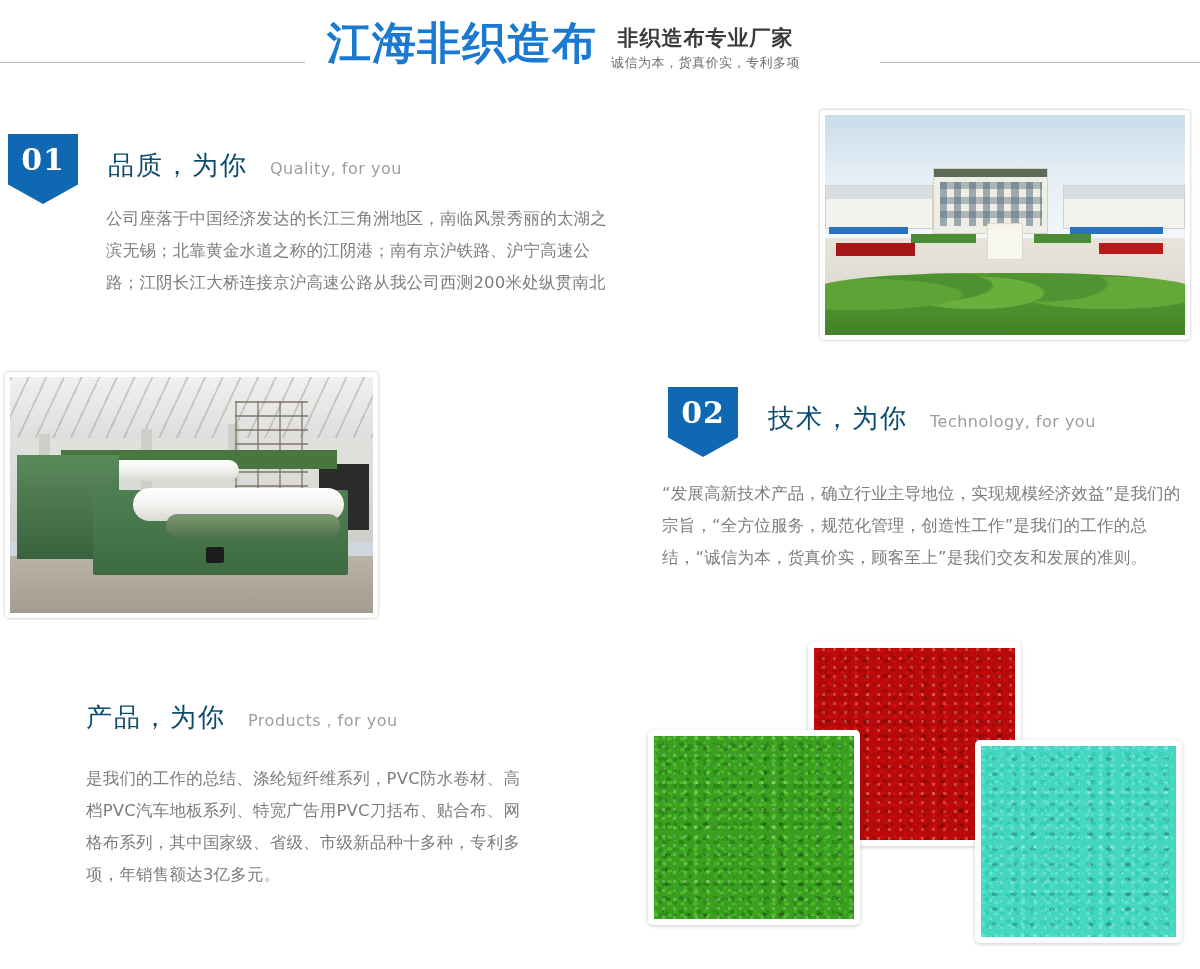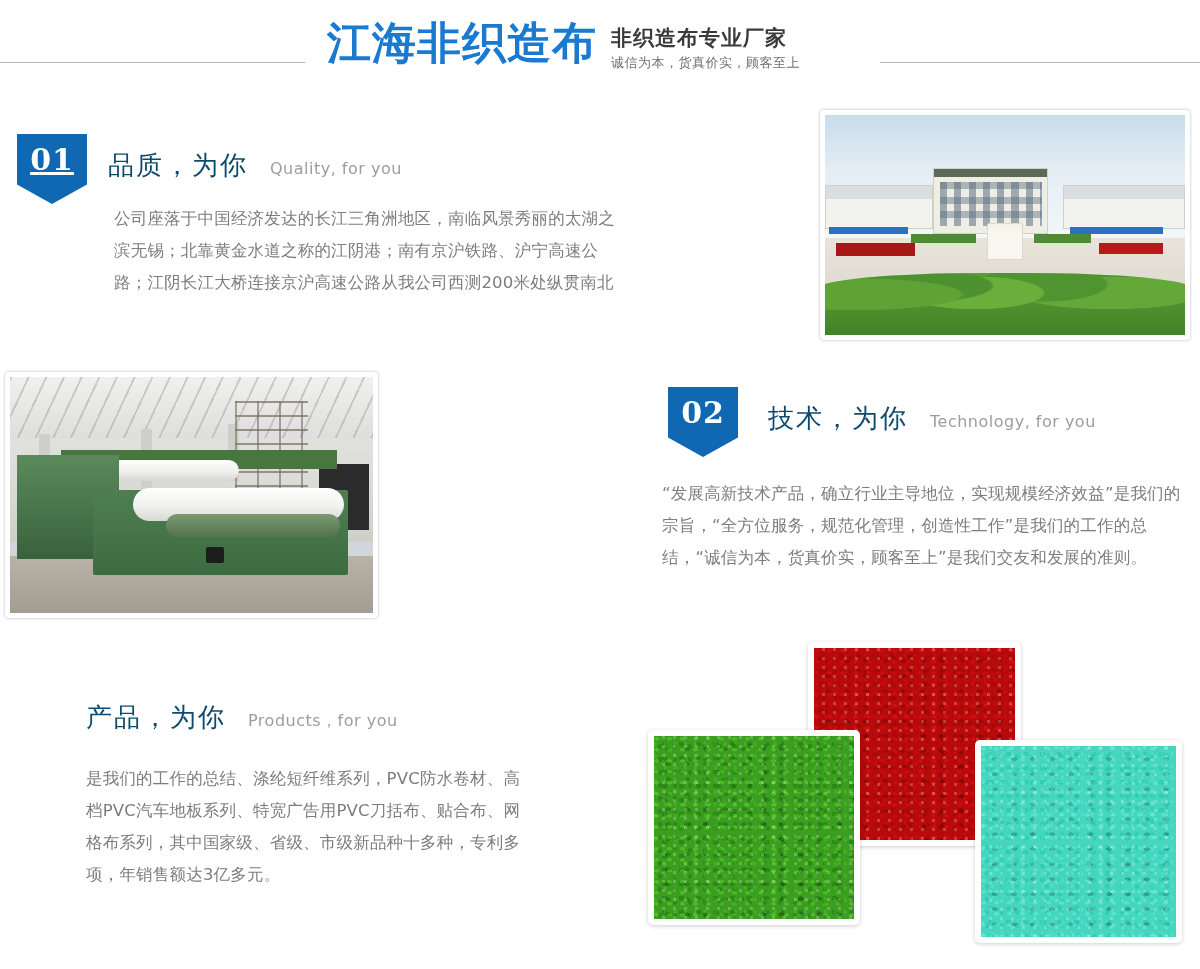--- a/index.html
+++ b/index.html
@@ -56,20 +56,21 @@
     padding-top: 10px;
   }
   .brand-sub1 {
     font-family: "DejaVu Sans", "Liberation Sans", sans-serif;
     font-size: 21px;
     font-weight: 600;
     letter-spacing: 1px;
     color: #3a3a3a;
     line-height: 28px;
     white-space: nowrap;
+    text-align: center;
   }
   .brand-sub2 {
     font-family: "DejaVu Sans", "Liberation Sans", sans-serif;
     font-size: 13px;
     color: #6f6f6f;
     line-height: 22px;
     letter-spacing: 0.5px;
     white-space: nowrap;
   }
 
@@ -300,33 +301,33 @@
 <div class="page">
 
   <div class="header">
     <div class="hdr-rule left"></div>
     <div class="hdr-rule right"></div>
 
     <div class="brand-block">
       <div class="brand-title">江海非织造布</div>
       <div class="brand-right">
         <div class="brand-sub1">非织造布专业厂家</div>
-        <div class="brand-sub2">诚信为本，货真价实，顾客至上</div>
+        <div class="brand-sub2">诚信为本，货真价实，专利多项</div>
       </div>
     </div>
   </div>
 
-  <div class="badge" style="left:17px; top:134px;text-decoration:underline;">01</div>
+  <div class="badge" style="left:8px; top:134px;">01</div>
 
   <div class="sec-head" style="left:108px; top:148px;">
     <span class="sec-cn">品质，为你</span>
     <span class="sec-en">Quality, for you</span>
   </div>
 
-  <div class="body-text" style="left:114px; top:203px; width:512px;">公司座落于中国经济发达的长江三角洲地区，南临风景秀丽的太湖之滨无锡；北靠黄金水道之称的江阴港；南有京沪铁路、沪宁高速公路；江阴长江大桥连接京沪高速公路从我公司西测200米处纵贯南北</div>
+  <div class="body-text" style="left:106px; top:203px; width:512px;">公司座落于中国经济发达的长江三角洲地区，南临风景秀丽的太湖之滨无锡；北靠黄金水道之称的江阴港；南有京沪铁路、沪宁高速公路；江阴长江大桥连接京沪高速公路从我公司西测200米处纵贯南北</div>
 
   <div class="photo-frame" style="left:820px; top:110px; width:370px; height:230px;">
     <div class="photo-inner">
       <div class="factory-sky"></div>
       <div class="factory-ground"></div>
       <div class="f-bldg f-left"></div>
       <div class="f-bldg f-right"></div>
       <div class="f-bldg f-main"></div>
       <div class="f-canopy-l"></div>
       <div class="f-canopy-r"></div>

